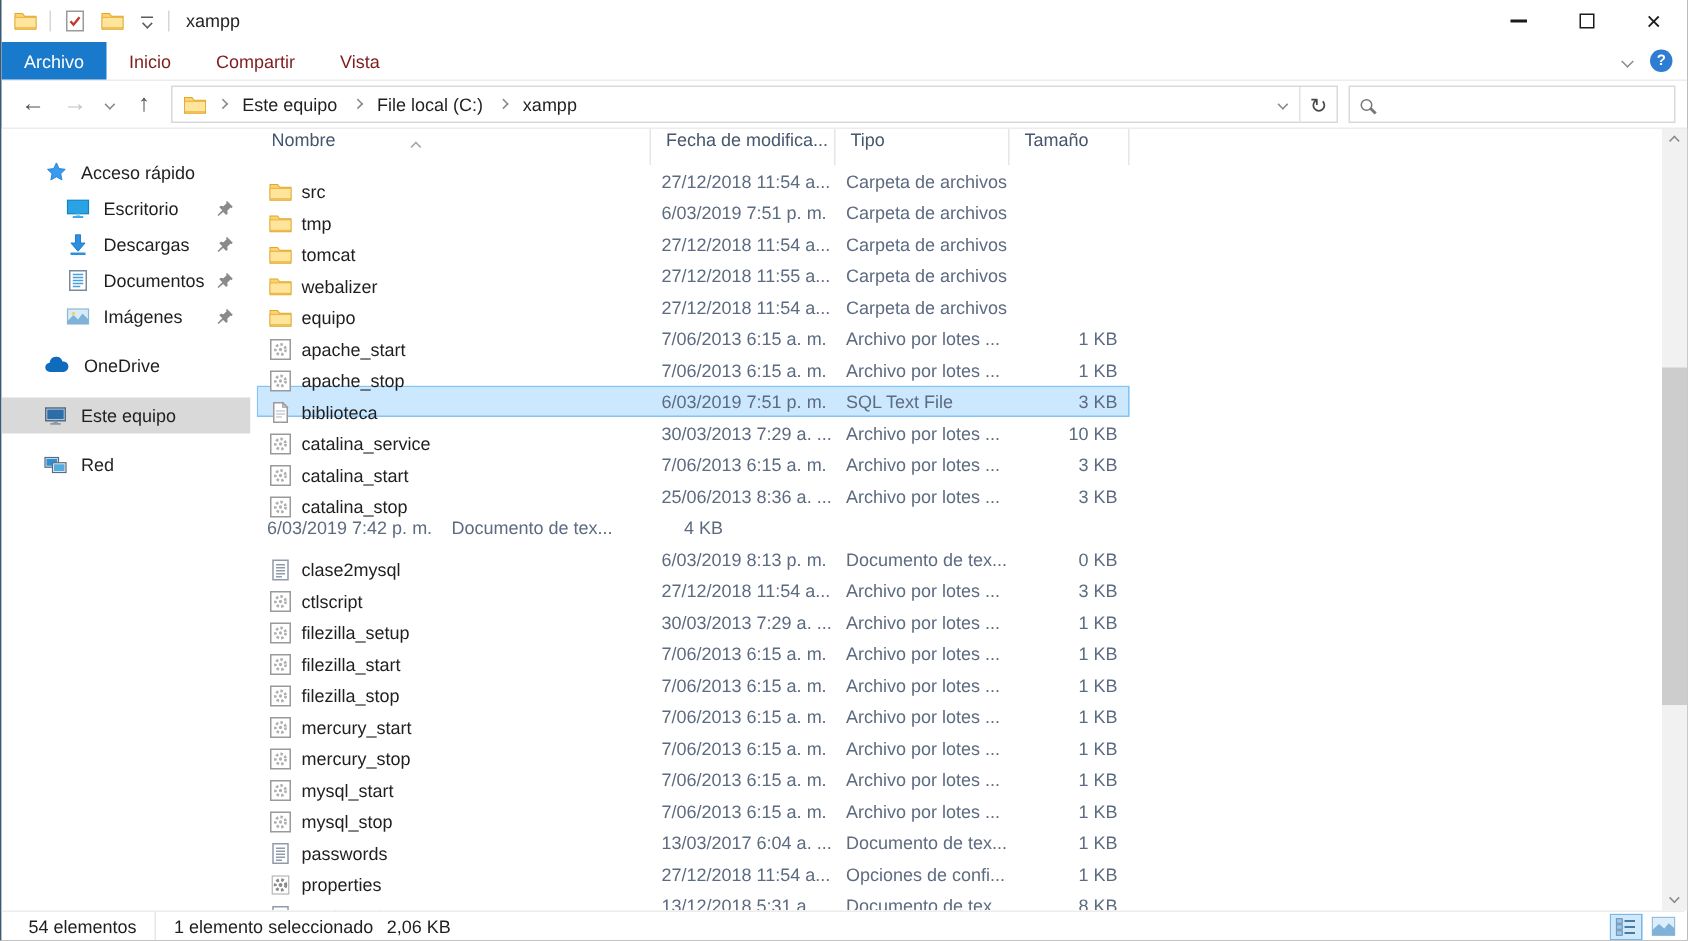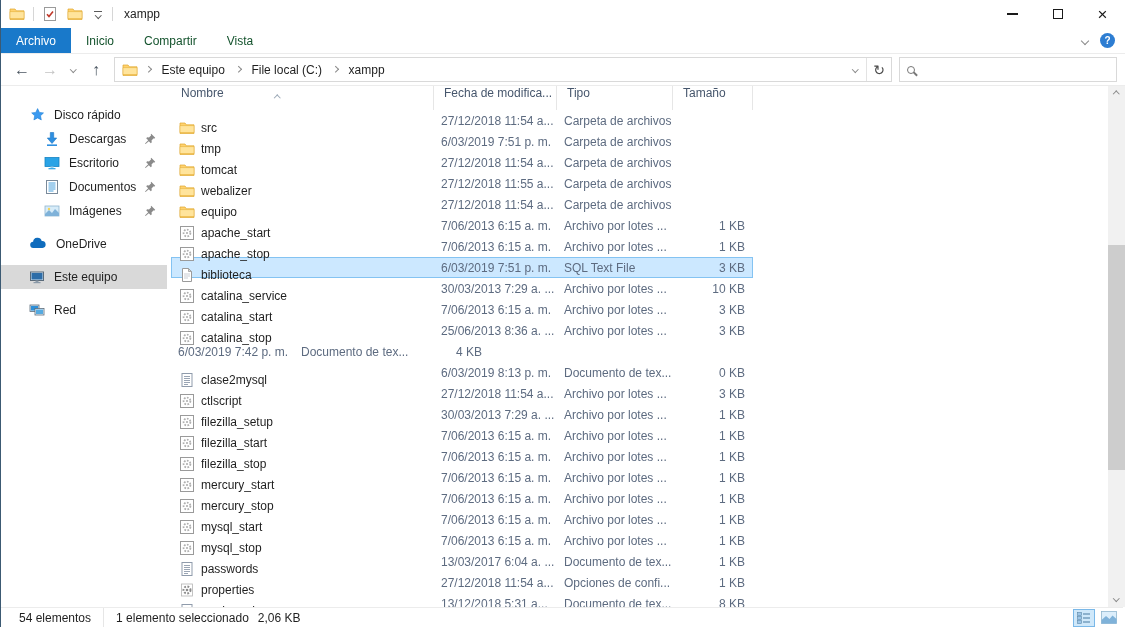--- a/index.html
+++ b/index.html
@@ -17,21 +17,21 @@
   .qat-drop{display:flex;flex-direction:column;align-items:center;gap:1px;width:14px;}
   .qat-drop .bar{width:8px;height:1.5px;background:#5a5a5a;}
   .window-title{font-size:12px;color:#242424;margin-left:4px;}
   .win-controls{margin-left:auto;display:flex;height:100%;}
   .win-btn{width:45px;height:100%;display:flex;align-items:center;justify-content:center;color:#1a1a1a;}
   .min-glyph{width:11px;height:1.4px;background:#1a1a1a;}
   .max-glyph{width:10px;height:10px;border:1.2px solid #1a1a1a;}
   .close-glyph{font-size:17px;line-height:1;font-weight:400;}
   
   .ribbon{height:26px;display:flex;align-items:stretch;border-bottom:1px solid #ececec;}
-  .tab{display:flex;align-items:center;padding:0 15px;font-size:12px;color:#14532d;}
+  .tab{display:flex;align-items:center;padding:0 15px;font-size:12px;color:#7f1d1d;}
   .tab.active{background:var(--accent,#1979ca);color:#fff;}
   .ribbon-right{margin-left:auto;display:flex;align-items:center;gap:12px;padding-right:10px;}
   .help-circle{width:15px;height:15px;border-radius:50%;background:var(--help,#2d7dd2);color:#fff;
     font-size:10px;font-weight:bold;display:flex;align-items:center;justify-content:center;}
   
   .chev{display:inline-block;width:6px;height:6px;border-right:1.4px solid #8a8a8a;border-bottom:1.4px solid #8a8a8a;}
   .chev.down{transform:rotate(45deg);}
   .chev.up{transform:rotate(-135deg);}
   .chev.right{transform:rotate(-45deg);}
   .chev.sm{width:4.5px;height:4.5px;}
@@ -190,43 +190,43 @@
   </div>
 
   <div class="content">
     <div class="sidebar" id="sidebar">
         <div class="side-item">
           <span class="icon">
             <svg width="16" height="16" viewBox="0 0 16 16">
               <path d="M8.6 1.6l1.8 3.8 4.1.5-3 2.9.8 4.1-3.7-2-3.7 2 .8-4.1-3-2.9 4.1-.5z" fill="#3a9af0" stroke="#1d7fd6" stroke-width="0.6"></path>
             </svg>
           </span>
-          <span>Disco rápido</span>
-        </div>
-        <div class="side-item child">
-          <span class="icon">
-            <svg width="16" height="16" viewBox="0 0 16 16">
-              <path d="M6.3 1.5h3.4V7h3L8 12.5 3.3 7h3z" fill="#2e8fe0" stroke="#1976c4" stroke-width="0.6"></path>
-              <path d="M3 14.2h10" stroke="#2e8fe0" stroke-width="1.6"></path>
-            </svg>
-          </span>
-          <span>Descargas</span>
-          <span class="pin"><svg width="12" height="12" viewBox="0 0 12 12">
-              <path d="M7.2.8l4 4-1 1-.5-.5-2.2 2.2.3 1.8-1 1-2-2L1.6 11l-.6-.6 3.2-3.2-2-2 1-1 1.8.3L7.2 2.3l-.5-.5z" fill="#8a8a8a"></path>
-            </svg></span>
+          <span>Acceso rápido</span>
         </div>
         <div class="side-item child">
           <span class="icon">
             <svg width="16" height="16" viewBox="0 0 16 16">
               <rect x="1" y="2.5" width="14" height="9" fill="#29a3e6" stroke="#1583c2" stroke-width="0.8"></rect>
               <rect x="6.5" y="11.5" width="3" height="1.6" fill="#9ad1ef"></rect>
               <rect x="4.5" y="13.1" width="7" height="1.2" fill="#29a3e6"></rect>
             </svg>
           </span>
           <span>Escritorio</span>
+          <span class="pin"><svg width="12" height="12" viewBox="0 0 12 12">
+              <path d="M7.2.8l4 4-1 1-.5-.5-2.2 2.2.3 1.8-1 1-2-2L1.6 11l-.6-.6 3.2-3.2-2-2 1-1 1.8.3L7.2 2.3l-.5-.5z" fill="#8a8a8a"></path>
+            </svg></span>
+        </div>
+        <div class="side-item child">
+          <span class="icon">
+            <svg width="16" height="16" viewBox="0 0 16 16">
+              <path d="M6.3 1.5h3.4V7h3L8 12.5 3.3 7h3z" fill="#2e8fe0" stroke="#1976c4" stroke-width="0.6"></path>
+              <path d="M3 14.2h10" stroke="#2e8fe0" stroke-width="1.6"></path>
+            </svg>
+          </span>
+          <span>Descargas</span>
           <span class="pin"><svg width="12" height="12" viewBox="0 0 12 12">
               <path d="M7.2.8l4 4-1 1-.5-.5-2.2 2.2.3 1.8-1 1-2-2L1.6 11l-.6-.6 3.2-3.2-2-2 1-1 1.8.3L7.2 2.3l-.5-.5z" fill="#8a8a8a"></path>
             </svg></span>
         </div>
         <div class="side-item child">
           <span class="icon">
             <svg width="16" height="16" viewBox="0 0 16 16">
               <rect x="2.5" y="1.5" width="11" height="13" fill="#fff" stroke="#7a8a9a"></rect>
               <path d="M4.5 4h7M4.5 6h7M4.5 8h7M4.5 10h7M4.5 12h5" stroke="#49a0dc"></path>
             </svg>

